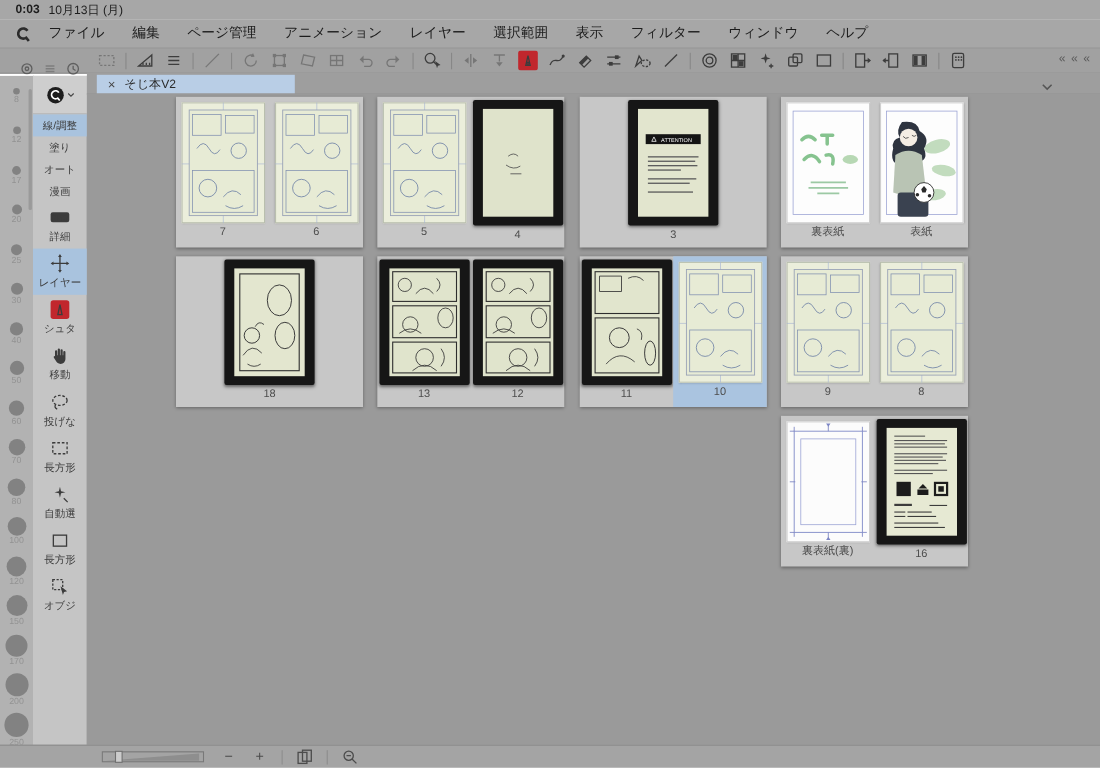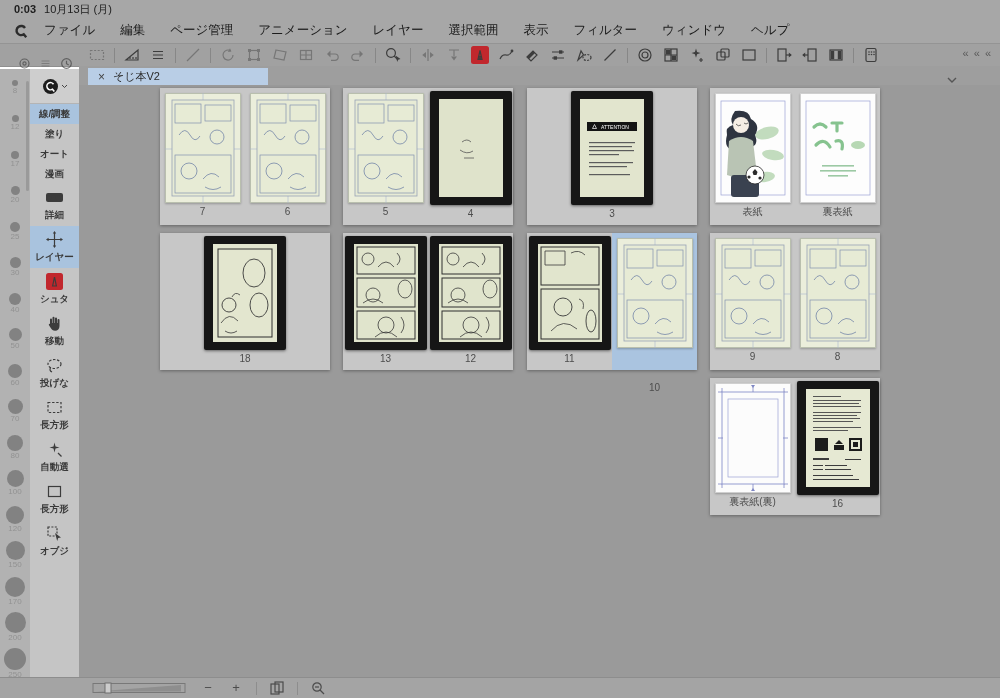--- a/index.html
+++ b/index.html
@@ -43,38 +43,38 @@
   .ph svg *{stroke:#4a4a4a;stroke-width:1.2;fill:none;}
 
   
   .brushstrip{position:absolute;left:0;top:69px;width:30px;bottom:20px;background:#b2b2b2;border-right:1px solid #a2a2a2;overflow:hidden;}
   .bitem{height:36px;display:flex;flex-direction:column;align-items:center;justify-content:center;gap:1px;}
   .bitem i{display:block;border-radius:50%;background:#828282;}
   .bitem b{font-weight:normal;font-size:8px;color:#929292;line-height:8px;}
   .bscroll{position:absolute;right:1px;top:12px;width:3px;height:110px;background:#8b8b8b;border-radius:2px;opacity:.6;}
 
   
-  .toolcol{position:absolute;left:30px;top:69px;width:49px;bottom:20px;background:#c5c5c5;border-right:1px solid #404040;font-size:9.5px;color:#3a3a3a;font-weight:bold;}
+  .toolcol{position:absolute;left:30px;top:69px;width:49px;bottom:20px;background:#c5c5c5;border-right:1px solid #404040;font-size:9.5px;color:#3a3a3a;}
   .subtoolbtn{height:34px;display:flex;align-items:center;justify-content:center;gap:2px;background:#cecece;border-bottom:1px solid #b4b4b4;}
   .subtool-circle{width:17px;height:17px;}
   .tgroup{height:20px;display:flex;align-items:center;justify-content:center;white-space:nowrap;overflow:hidden;}
   .tgroup.sel{background:#a9c3de;}
   .titem{height:42px;display:flex;flex-direction:column;align-items:center;justify-content:center;gap:2px;overflow:hidden;}
   .titem.sel{background:#a9c3de;}
   .titem .tic{width:19px;height:19px;}
   .titem .tic svg{width:19px;height:19px;display:block;}
   .titem .tic svg *{stroke:#3c3c3c;stroke-width:1.2;fill:none;}
   .titem .tic svg .f{fill:#3c3c3c;stroke:none;}
   .titem .tlabel{white-space:nowrap;}
 
   
   .canvas{position:absolute;left:79px;top:85px;right:0;bottom:20px;background:#9a9a9a;}
   .card{position:absolute;width:170px;height:137px;background:#c7c7c7;box-shadow:0 1px 3px rgba(0,0,0,.35);display:flex;}
   .pageslot{flex:1;display:flex;flex-direction:column;align-items:center;padding-top:5px;cursor:default;}
-  .pageslot.sel{background:#aac4e0;gap:31px;}
+  .pageslot.sel{background:#aac4e0;}
   .thumb{width:76px;height:110px;background:#ebeedb;box-shadow:0 1px 2px rgba(0,0,0,.25);}
   .thumb svg{width:100%;height:100%;display:block;}
   .thumb.framed{width:82px;height:114px;background:#161616;border-radius:2px;padding:0;box-shadow:0 1px 3px rgba(0,0,0,.5);display:flex;align-items:center;justify-content:center;margin-top:-2px;}
   .thumb.framed svg{width:66px;height:100px;}
   .thumb.white{background:#fbfbfb;}
   .pagelabel{margin-top:3px;font-size:10px;color:#4d4d4d;line-height:12px;}
 
   
   .bottombar{position:absolute;left:0;right:0;bottom:0;height:20px;background:#a4a4a4;border-top:1px solid #8d8d8d;display:flex;align-items:center;gap:12px;padding-left:92px;font-size:13px;color:#4c4c4c;}
   .bslider{width:96px;height:12px;}
@@ -624,61 +624,61 @@
                 <rect x="10" y="68" width="38" height="1.2"></rect>
                 <rect x="10" y="76" width="41" height="1.2"></rect>
               </g>
           </svg>
         </div>
         <div class="pagelabel">3</div>
       </div>
     </div>
 
     <div class="card" style="left:631px;top:3px">
+      <div class="pageslot">
+        <div class="thumb white">
+          <svg viewBox="0 0 76 110">
+            <rect x="0.5" y="0.5" width="75" height="109" fill="#fdfdfd" stroke="#cfcfcf"></rect>
+            <rect x="6" y="8" width="64" height="94" fill="none" stroke="#9aa2d4" stroke-width="0.7"></rect>
+            <g stroke="#86c38f" stroke-width="3.2" fill="none" stroke-linecap="round">
+              <path d="M14 34 q6 -6 12 0"></path>
+                <path d="M32 30 h10 M37 30 v8"></path>
+              <path d="M16 52 q8 -8 14 2"></path>
+                <path d="M36 48 q8 -2 6 8"></path>
+            </g>
+            <ellipse cx="58" cy="52" rx="7" ry="4" fill="#b7d8b4"></ellipse>
+            <g fill="#9cc9a4">
+                <rect x="22" y="72" width="32" height="1.6"></rect>
+                <rect x="20" y="77" width="36" height="1.6"></rect>
+                <rect x="28" y="82" width="20" height="1.6"></rect>
+              </g>
+          </svg>
+        </div>
+        <div class="pagelabel">裏表紙</div>
+      </div>
       <div class="pageslot">
         <div class="thumb white">
           <svg viewBox="0 0 76 110">
             <rect x="0.5" y="0.5" width="75" height="109" fill="#fdfdfd" stroke="#cfcfcf"></rect>
             <rect x="6" y="8" width="64" height="94" fill="none" stroke="#9aa2d4" stroke-width="0.7"></rect>
             <ellipse cx="52" cy="40" rx="12" ry="6" fill="#c2dcbe" transform="rotate(-15 52 40)"></ellipse>
             <ellipse cx="58" cy="62" rx="11" ry="5" fill="#c2dcbe" transform="rotate(10 58 62)"></ellipse>
             <ellipse cx="50" cy="84" rx="10" ry="5" fill="#c2dcbe" transform="rotate(-8 50 84)"></ellipse>
             <path d="M20 18 q-6 8 -2 14 q-8 2 -6 10 q-4 14 8 16 q12 4 16 -4 q8 -2 4 -12 q6 -10 -4 -16 q-2 -10 -16 -8z" fill="#2e3440"></path>
             <circle cx="26" cy="32" r="8" fill="#f5ede4"></circle>
             <path d="M21 31 q2 3 5 1 M29 30 q2 2 4 0" stroke="#333" stroke-width="0.7" fill="none"></path>
             <path d="M14 48 q12 -8 24 0 l4 34 q-16 6 -30 0z" fill="#b9c4b4"></path>
             <rect x="16" y="82" width="28" height="22" rx="3" fill="#3a4250"></rect>
             <circle cx="40" cy="82" r="9" fill="#fff" stroke="#2b2b2b" stroke-width="0.8"></circle>
             <path d="M40 76l2.5 3-1 3h-3l-1-3z" fill="#2b2b2b"></path>
             <circle cx="34" cy="84" r="1.6" fill="#2b2b2b"></circle>
               <circle cx="45" cy="85" r="1.6" fill="#2b2b2b"></circle>
           </svg>
         </div>
         <div class="pagelabel">表紙</div>
-      </div>
-      <div class="pageslot">
-        <div class="thumb white">
-          <svg viewBox="0 0 76 110">
-            <rect x="0.5" y="0.5" width="75" height="109" fill="#fdfdfd" stroke="#cfcfcf"></rect>
-            <rect x="6" y="8" width="64" height="94" fill="none" stroke="#9aa2d4" stroke-width="0.7"></rect>
-            <g stroke="#86c38f" stroke-width="3.2" fill="none" stroke-linecap="round">
-              <path d="M14 34 q6 -6 12 0"></path>
-                <path d="M32 30 h10 M37 30 v8"></path>
-              <path d="M16 52 q8 -8 14 2"></path>
-                <path d="M36 48 q8 -2 6 8"></path>
-            </g>
-            <ellipse cx="58" cy="52" rx="7" ry="4" fill="#b7d8b4"></ellipse>
-            <g fill="#9cc9a4">
-                <rect x="22" y="72" width="32" height="1.6"></rect>
-                <rect x="20" y="77" width="36" height="1.6"></rect>
-                <rect x="28" y="82" width="20" height="1.6"></rect>
-              </g>
-          </svg>
-        </div>
-        <div class="pagelabel">裏表紙</div>
       </div>
     </div>
 
     <div class="card" style="left:81px;top:148px">
       <div class="pageslot">
         <div class="thumb framed">
           <svg viewBox="0 0 66 100">
             <rect x="1" y="1" width="64" height="98" fill="#e3e6cf"></rect>
             <rect x="6" y="6" width="54" height="88" fill="none" stroke="#2e2e2e" stroke-width="1"></rect>
             <ellipse cx="42" cy="30" rx="11" ry="14" stroke="#3a3a3a" stroke-width="0.9" fill="none"></ellipse>

